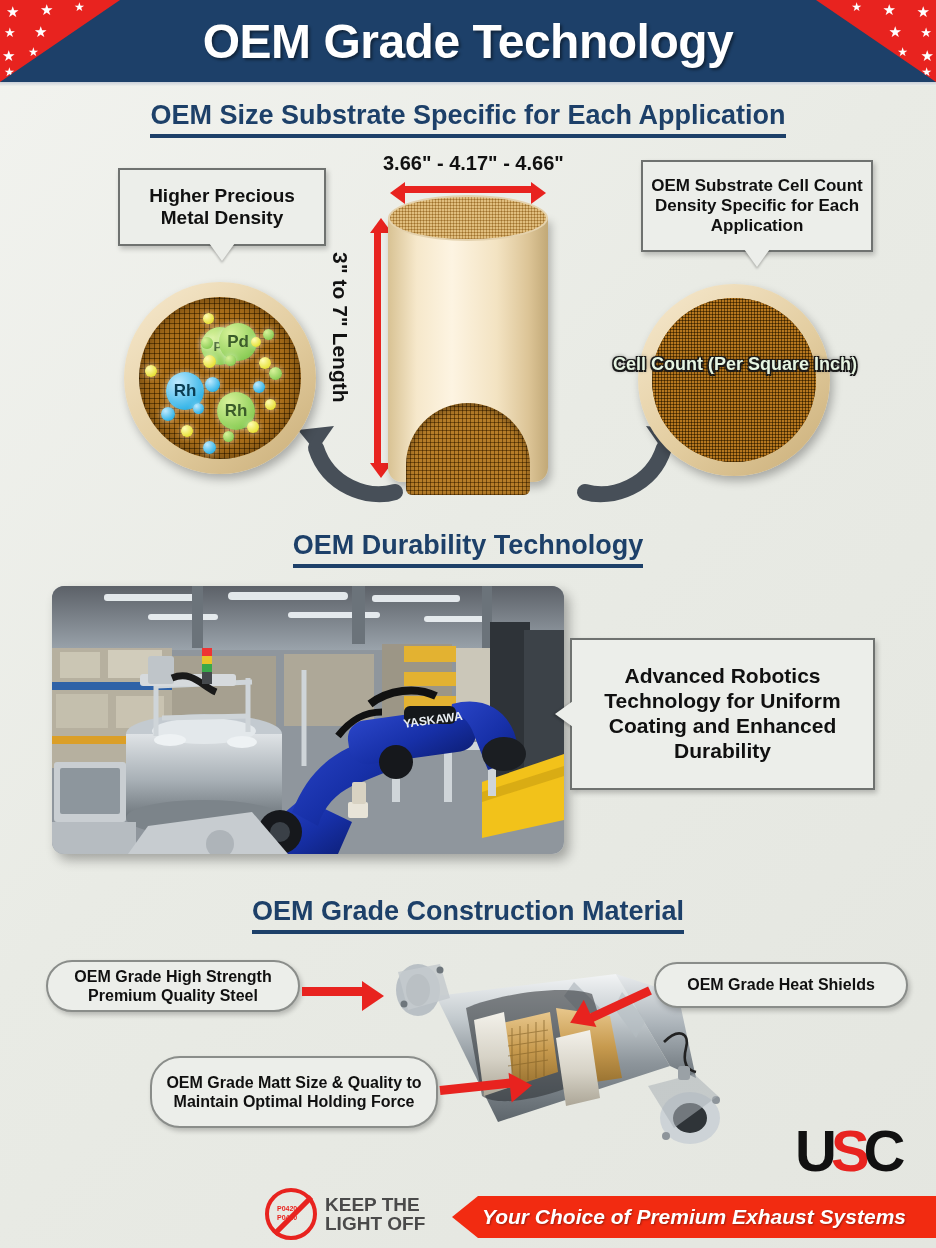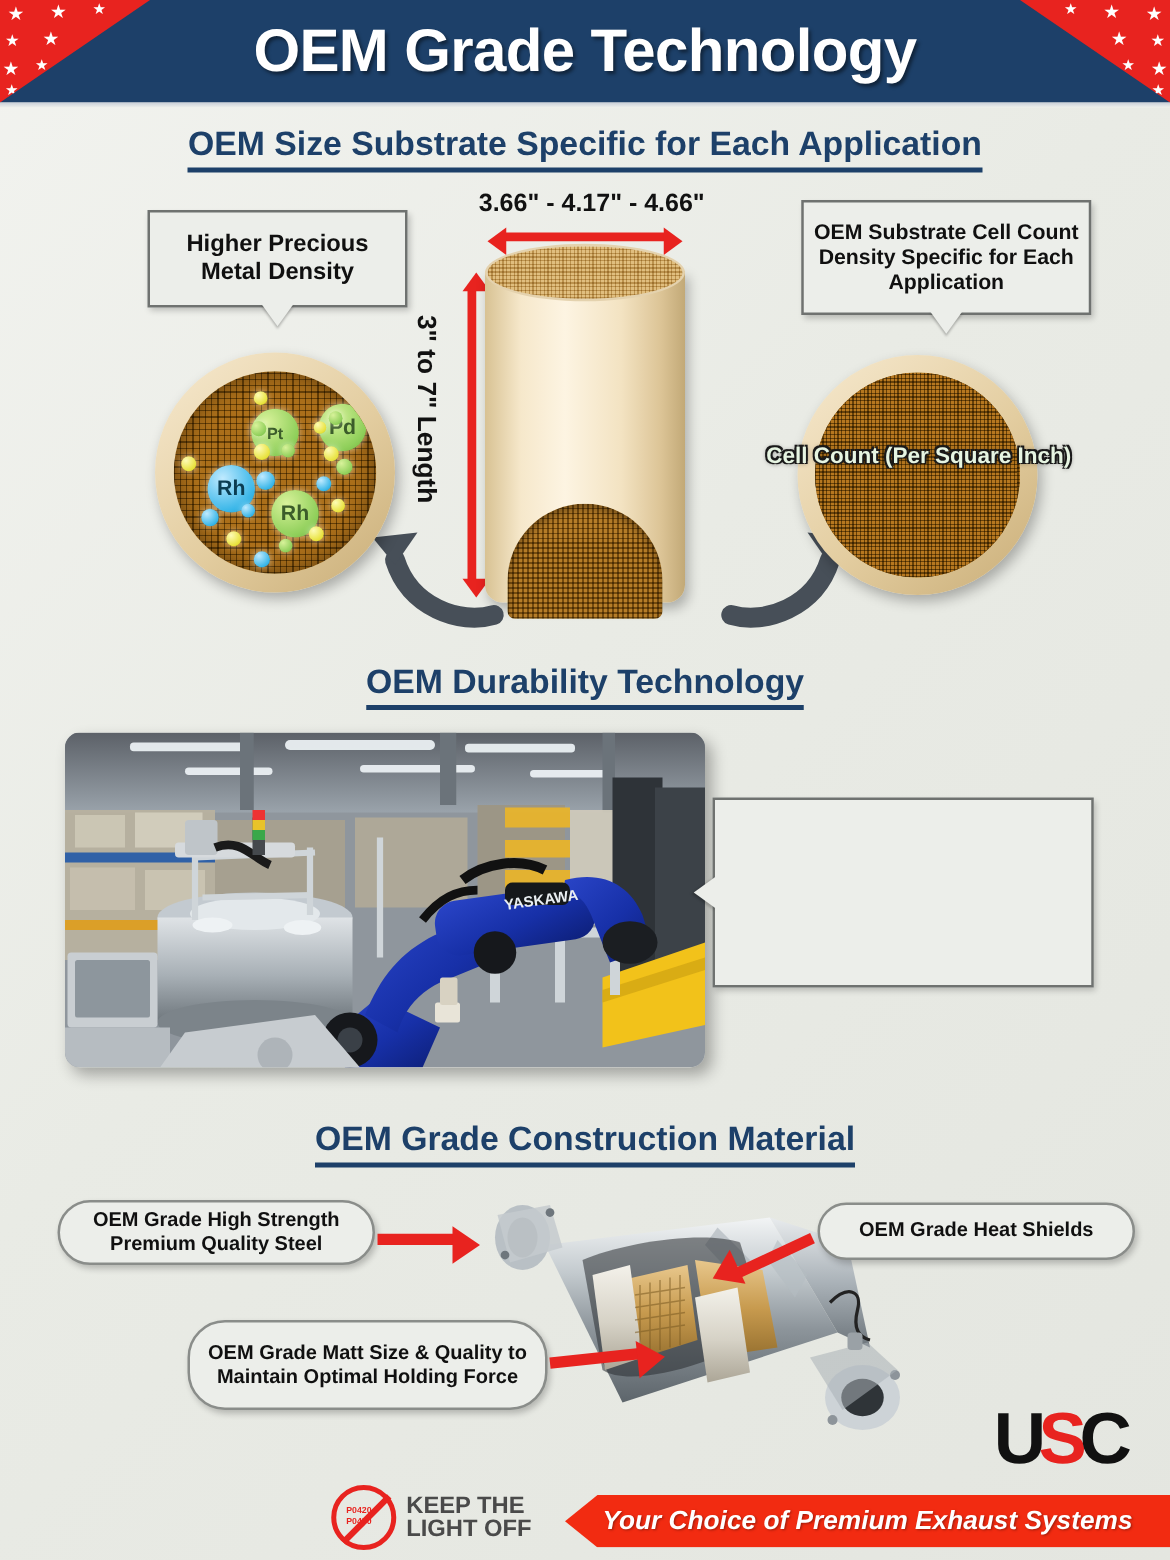--- a/index.html
+++ b/index.html
@@ -213,21 +213,21 @@
   <svg style="position:absolute;left:290px;top:400px;width:400px;height:110px;" viewBox="0 0 400 110">
     <path d="M295 92 C 322 100, 362 86, 374 48" stroke="#474f58" stroke-width="16" fill="none" stroke-linecap="round"></path>
     <path d="M374 52 L 392 30 L 356 26 Z" fill="#474f58"></path>
   </svg>
 
   <div class="face" style="left:124px;top:282px;width:192px;height:192px;">
     <div class="face-inner" style="left:15px;top:15px;width:162px;height:162px;">
       <div class="pm pm-green" style="left:14px;top:30px;width:38px;height:38px;font-size:13px;margin-left:48px;">
         <span>Pt</span>
       </div>
-      <div class="pm pm-green" style="left:80px;top:26px;width:38px;height:38px;font-size:17px;margin-left:36px;">
+      <div class="pm pm-green" style="left:80px;top:26px;width:38px;height:38px;font-size:17px;">
         <span>Pd</span>
       </div>
       <div class="pm pm-blue" style="left:27px;top:75px;width:38px;height:38px;font-size:17px;">
         <span>Rh</span>
       </div>
       <div class="pm pm-green" style="left:78px;top:95px;width:38px;height:38px;font-size:17px;">
         <span>Rh</span>
       </div>
       <div class="pm pm-yellow" style="left:64px;top:16px;width:11px;height:11px;"></div>
       <div class="pm pm-green" style="left:62px;top:40px;width:12px;height:12px;"></div>
@@ -371,20 +371,21 @@
         <rect x="296" y="216" width="20" height="16" rx="2" fill="#e8e4d8"></rect>
         <rect x="300" y="196" width="14" height="22" rx="2" fill="#d8d2c2"></rect>
       </g>
 
       <path d="M96 240 L200 226 L236 268 L76 268 Z" fill="#c7ccd0"></path>
       <circle cx="168" cy="258" r="14" fill="#aeb4b9"></circle>
     </svg>
   </div>
 
   <div class="callout" style="left:570px;top:638px;width:305px;height:152px;font-size:21px;">
+    <span>Advanced Robotics Technology for Uniform Coating and Enhanced Durability</span>
     <span class="tail-left"></span>
   </div>
 
   <div class="sec-head" style="top:896px;">
     <span>OEM Grade Construction Material</span>
   </div>
 
   <svg style="position:absolute;left:378px;top:946px;width:366px;height:212px;" viewBox="0 0 366 212">
     <defs>
       <linearGradient id="shell" x1="0" y1="0" x2="0" y2="1">

